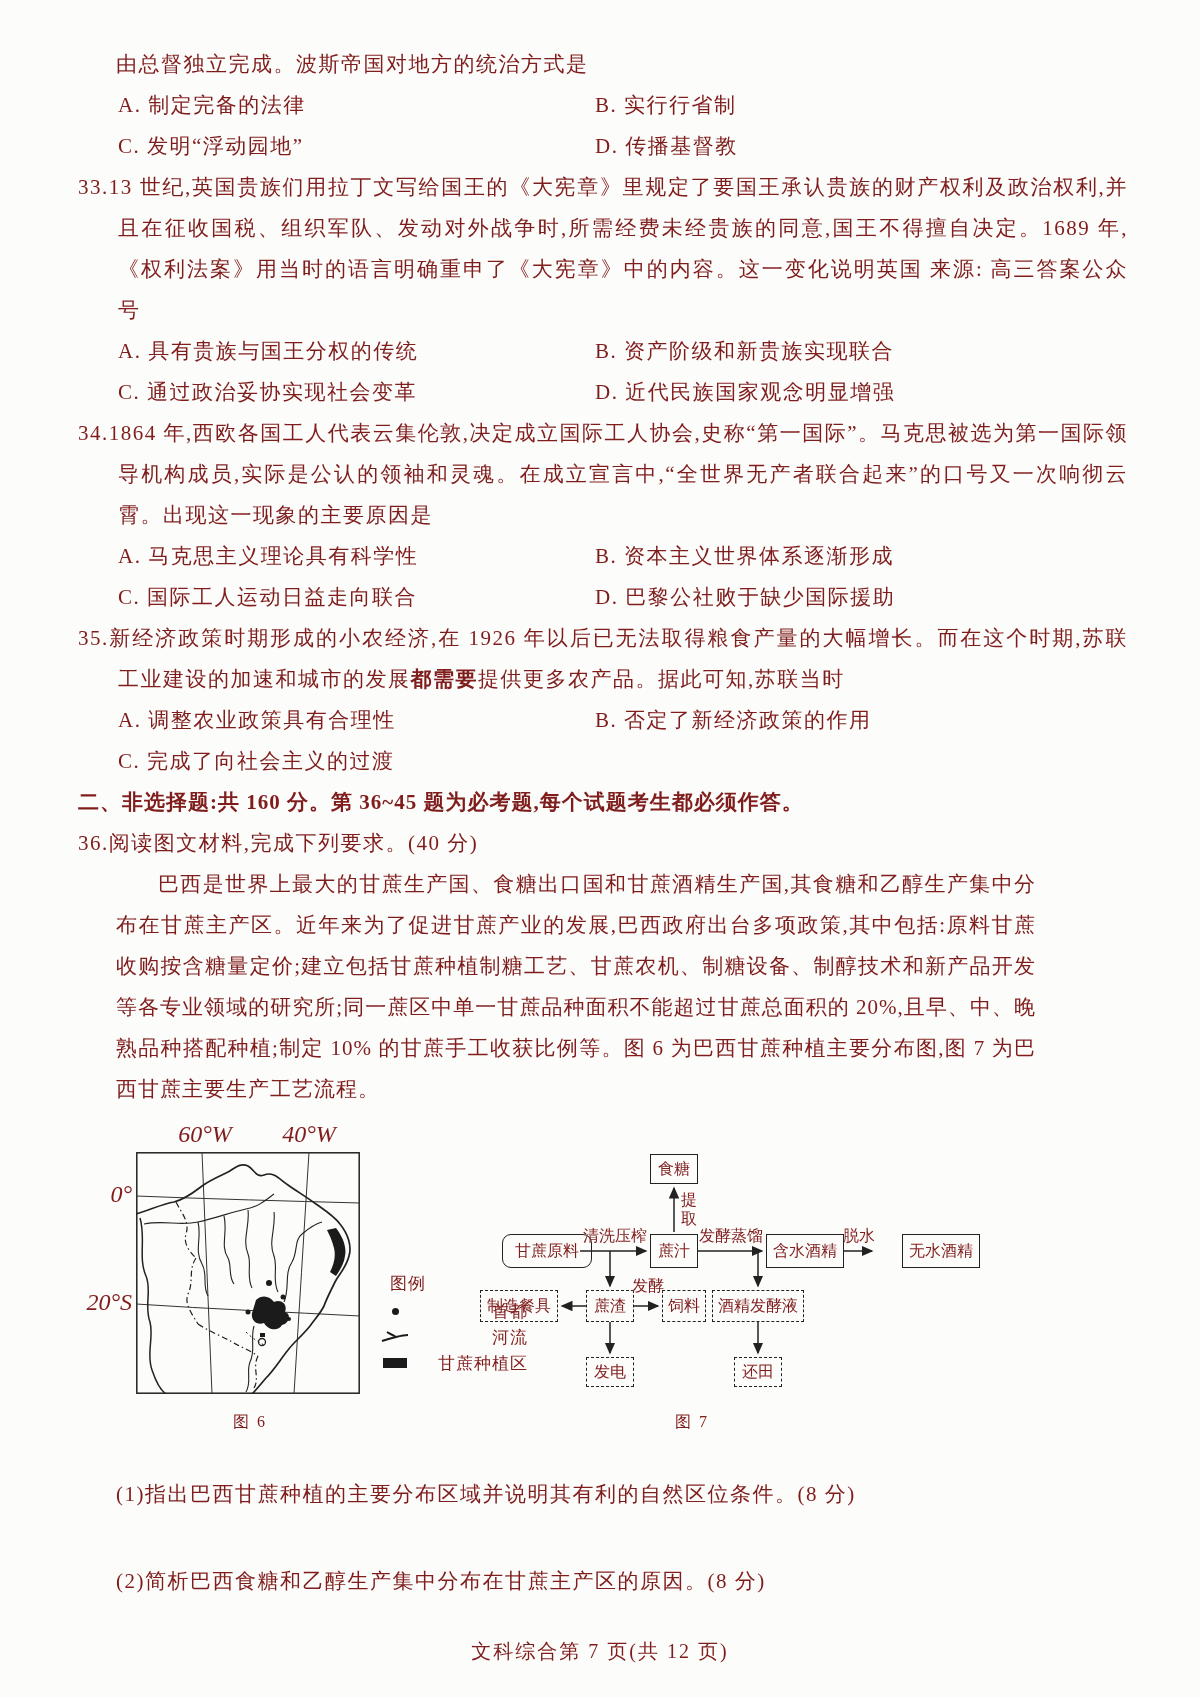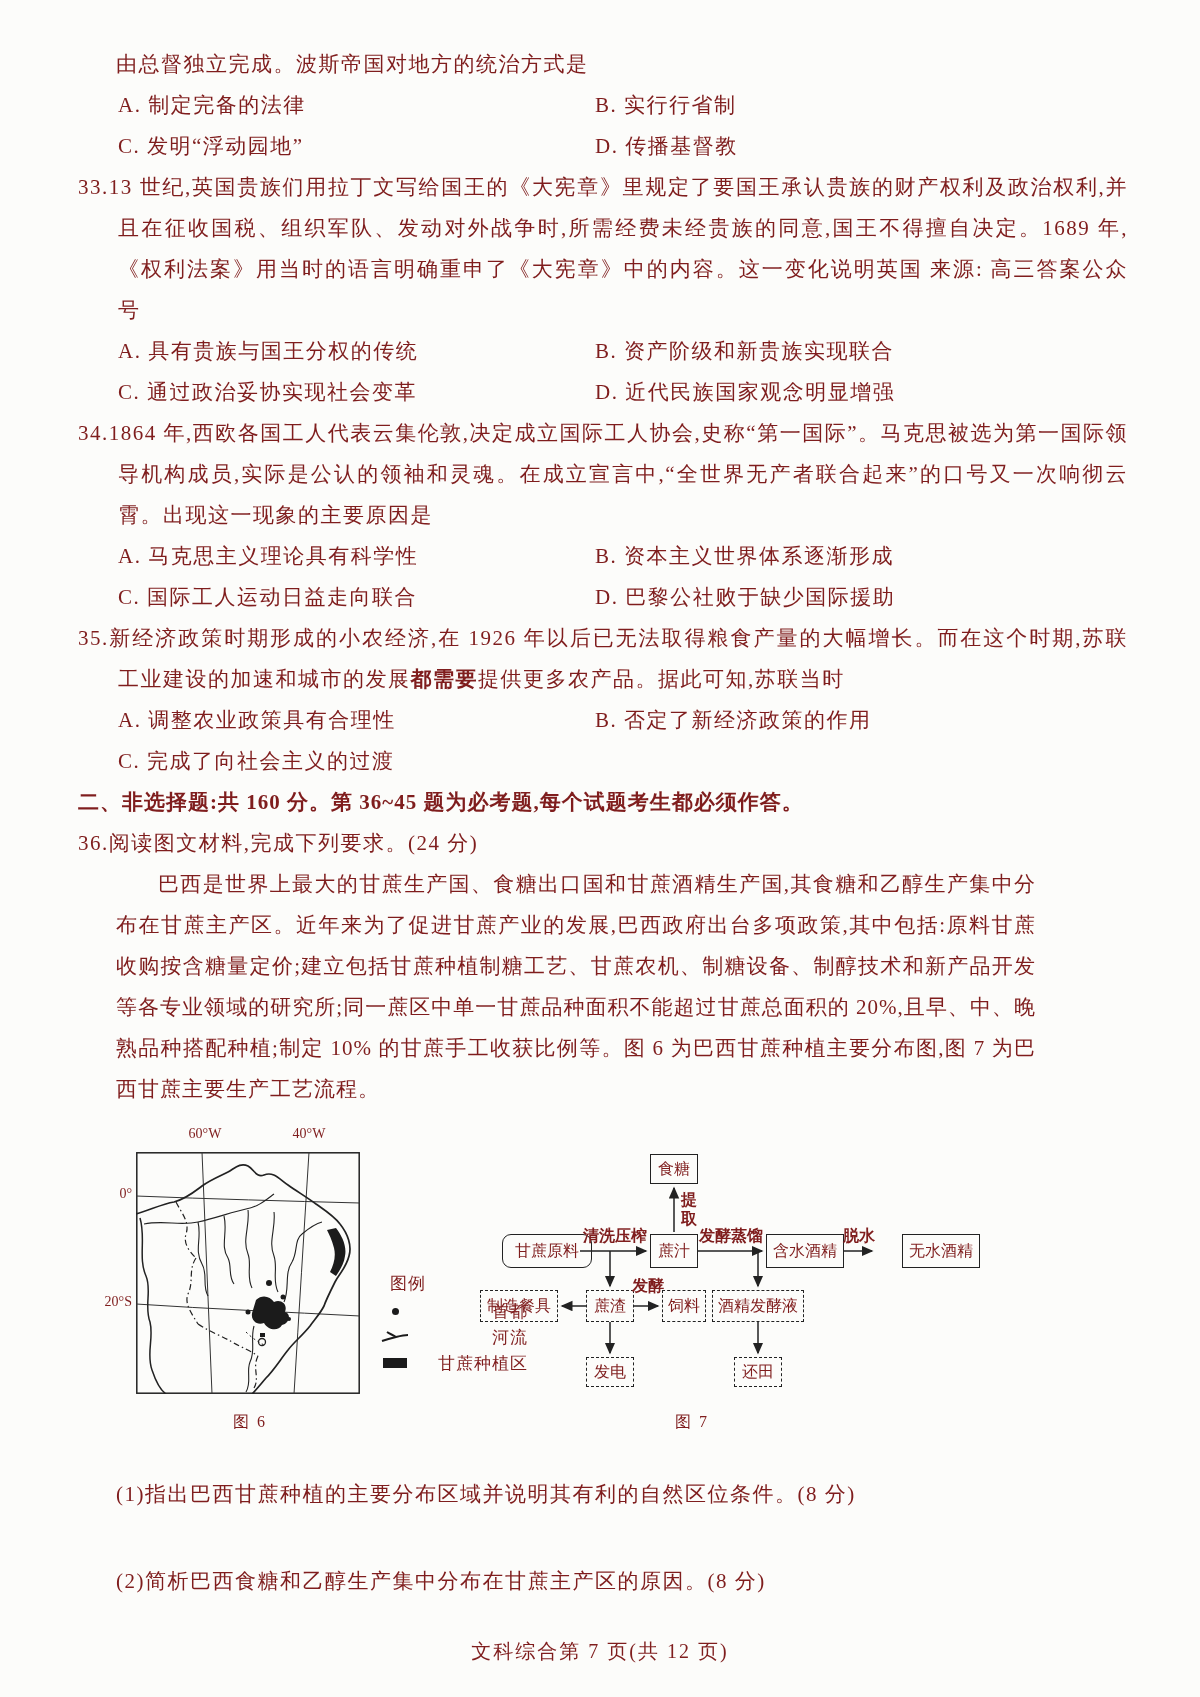--- a/index.html
+++ b/index.html
@@ -17,41 +17,41 @@
   .hang{padding-left:40px;text-indent:-40px;line-height:41px;text-align:justify;letter-spacing:1.5px;margin:0;}
   .plain{padding-left:38px;line-height:41px;margin:0;letter-spacing:1.5px;}
   .opts{display:grid;grid-template-columns:477px 1fr;margin-left:40px;line-height:41px;letter-spacing:1.5px;}
   .sec-header{font-weight:bold;line-height:41px;letter-spacing:1px;margin:0;}
   .material{margin:0 0 0 38px;width:920px;text-align:justify;text-indent:2em;line-height:41px;letter-spacing:1px;}
   .emph{font-weight:bold;}
 
   
   .figure-area{position:relative;height:334px;margin-top:4px;}
   .map-svg{position:absolute;left:58px;top:38px;}
-  .coord{position:absolute;font-size:14px;letter-spacing:0;line-height:24px;}
+  .coord{position:absolute;font-size:24px;letter-spacing:0;line-height:24px;font-style:italic;}
   .lon-left{left:92px;top:8px;width:70px;text-align:center;}
   .lon-right{left:196px;top:8px;width:70px;text-align:center;}
   .lat-top{left:24px;top:68px;width:30px;text-align:right;}
   .lat-bottom{left:8px;top:176px;width:46px;text-align:right;}
   .legend{position:absolute;left:300px;top:158px;width:150px;font-size:17px;letter-spacing:1px;}
   .legend-row{display:flex;align-items:center;height:26px;justify-content:space-between;}
   .legend-title{height:26px;padding-left:12px;}
   .legend-sym{width:34px;display:flex;justify-content:center;align-items:center;}
   .dot{width:7px;height:7px;border-radius:50%;background:#1b1b1b;}
   .swatch{width:24px;height:10px;background:#1b1b1b;}
   .fig-caption{position:absolute;top:298px;font-size:16px;letter-spacing:2px;text-align:center;}
   .cap6{left:130px;width:84px;}
   .cap7{left:574px;width:80px;}
 
   
   .fbox{position:absolute;display:flex;align-items:center;justify-content:center;
         font-size:16px;letter-spacing:0;background:transparent;box-sizing:border-box;}
   .solid{border:1.6px solid #222;}
   .dashed{border:1.6px dashed #222;}
-  .flbl{position:absolute;font-size:16px;letter-spacing:0;text-align:center;line-height:19px;font-weight:bold;}
+  .flbl{position:absolute;font-size:16px;letter-spacing:0;text-align:center;line-height:19px;}
   .vlbl{width:18px;word-break:break-all;}
   .arrows{position:absolute;left:0;top:0;}
 </style>
 </head>
 <body>
 
 <div class="page">
   <div class="sheet">
 
     <p class="plain">由总督独立完成。波斯帝国对地方的统治方式是</p>
@@ -80,21 +80,21 @@
 
     <p class="hang"><span>35.新经济政策时期形成的小农经济,在 1926 年以后已无法取得粮食产量的大幅增长。而在这个时期,苏联工业建设的加速和城市的发展</span><span class="emph">都需要</span><span>提供更多农产品。据此可知,苏联当时</span></p>
     <div class="opts">
       <div>A. 调整农业政策具有合理性</div>
       <div>B. 否定了新经济政策的作用</div>
       <div>C. 完成了向社会主义的过渡</div>
     </div>
 
     <p class="sec-header">二、非选择题:共 160 分。第 36~45 题为必考题,每个试题考生都必须作答。</p>
 
-    <p class="hang">36.阅读图文材料,完成下列要求。(24 分)</p>
+    <p class="hang">36.阅读图文材料,完成下列要求。(40 分)</p>
     <p class="material">巴西是世界上最大的甘蔗生产国、食糖出口国和甘蔗酒精生产国,其食糖和乙醇生产集中分布在甘蔗主产区。近年来为了促进甘蔗产业的发展,巴西政府出台多项政策,其中包括:原料甘蔗收购按含糖量定价;建立包括甘蔗种植制糖工艺、甘蔗农机、制糖设备、制醇技术和新产品开发等各专业领域的研究所;同一蔗区中单一甘蔗品种面积不能超过甘蔗总面积的 20%,且早、中、晚熟品种搭配种植;制定 10% 的甘蔗手工收获比例等。图 6 为巴西甘蔗种植主要分布图,图 7 为巴西甘蔗主要生产工艺流程。</p>
 
     <div class="figure-area">
 
       <svg class="map-svg" width="224" height="242" viewBox="0 0 224 242">
         <rect x="0.8" y="0.8" width="222.4" height="240.4" fill="none" stroke="#222" stroke-width="1.5"></rect>
 
         <path d="M0,44 C75,47 150,49 224,51" fill="none" stroke="#333" stroke-width="1"></path>
         <path d="M0,152 C75,157 150,160 224,164" fill="none" stroke="#333" stroke-width="1"></path>
         <path d="M66,0 L76,242" fill="none" stroke="#333" stroke-width="1"></path>

